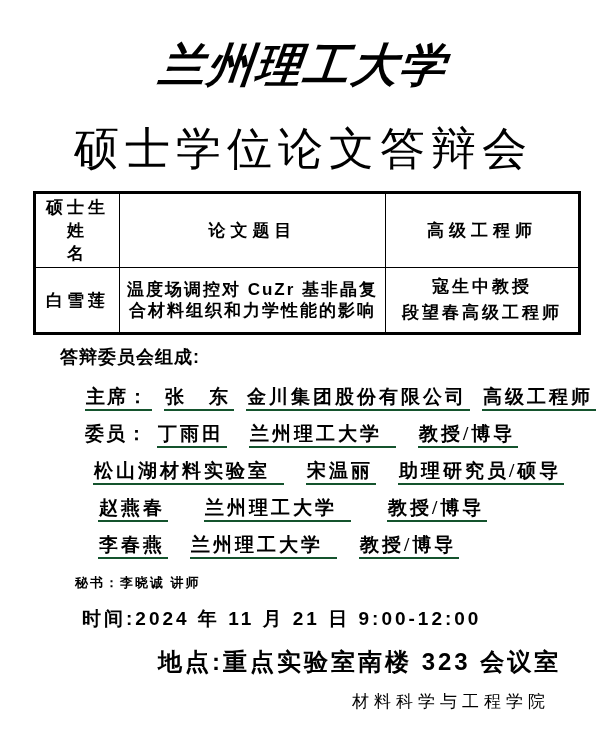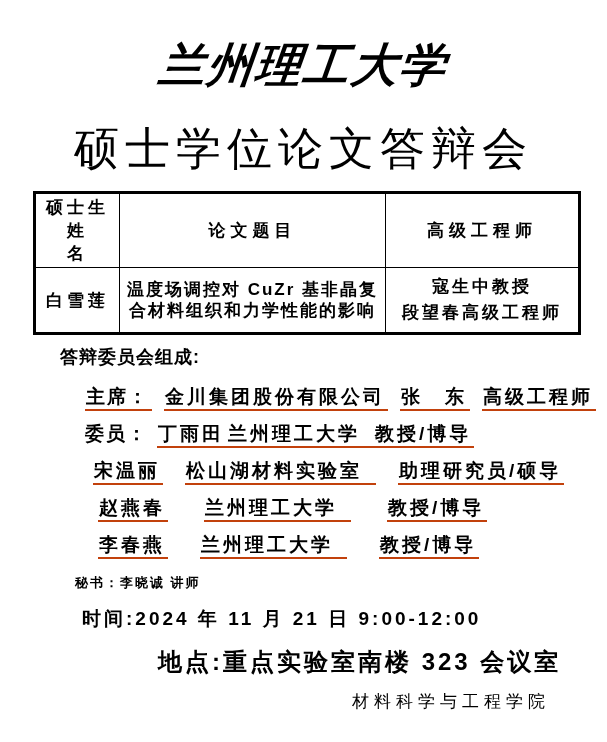--- a/index.html
+++ b/index.html
@@ -73,32 +73,33 @@
   }
   .c-line {
     display: flex;
     align-items: baseline;
     font-size: 19px;
     font-weight: bold;
     line-height: 23px;
     white-space: nowrap;
   }
   .c-line .u {
-    border-bottom: 2px solid #c2410c;
+    border-bottom: 2px solid #14532d;
     padding: 0 3px 1px 1px;
     letter-spacing: 3px;
+    font-family: Liberation Serif, serif;
   }
   .c-line .u.wide { padding-right: 14px; }
   .c-line .label { letter-spacing: 2px; }
   .chair-line   { margin: 16px 0 0 85px; gap: 12px; }
   .member-line-0 { margin: 11px 0 0 85px; gap: 9px; }
-  .member-line-0 .seg-gap { display: flex; }
+  .member-line-0 .seg-gap { display: flex; gap: 22px; }
   .member-line-1 { margin: 11px 0 0 93px; gap: 22px; }
   .member-line-2 { margin: 11px 0 0 98px; gap: 36px; }
-  .member-line-3 { margin: 11px 0 12px 98px; gap: 32px; }
+  .member-line-3 { margin: 11px 0 12px 98px; gap: 22px; }
   .secretary-line {
     margin: 12px 0 0 75px;
     font-size: 13px; font-weight: bold; letter-spacing: 2px; line-height: 23px;
   }
   .time-line {
     margin: 13px 0 0 82px;
     font-size: 19px; font-weight: bold; letter-spacing: 3px; line-height: 24px;
   }
   .location-line {
     margin: 19px 0 0 158px;
@@ -145,37 +146,37 @@
         <div>段望春高级工程师</div>
       </td>
     </tr>
   </tbody>
     </table>
 
   <div class="committee-heading">答辩委员会组成:</div>
 
   <div class="c-line chair-line">
     <span class="u label">主席：</span>
+    <span class="u">张　东</span>
     <span class="u">金川集团股份有限公司</span>
-    <span class="u">张　东</span>
     <span class="u">高级工程师</span>
   </div>
 
   <div class="c-line member-line-0">
     <span class="label">委员：</span>
     <span class="seg-gap">
       <span class="u">丁雨田</span>
       <span class="u wide">兰州理工大学</span>
       <span class="u">教授/博导</span>
     </span>
   </div>
 
   <div class="c-line member-line-1">
+    <span class="u wide">松山湖材料实验室</span>
     <span class="u">宋温丽</span>
-    <span class="u wide">松山湖材料实验室</span>
     <span class="u">助理研究员/硕导</span>
   </div>
 
   <div class="c-line member-line-2">
     <span class="u">赵燕春</span>
     <span class="u wide">兰州理工大学</span>
     <span class="u">教授/博导</span>
   </div>
 
   <div class="c-line member-line-3">

